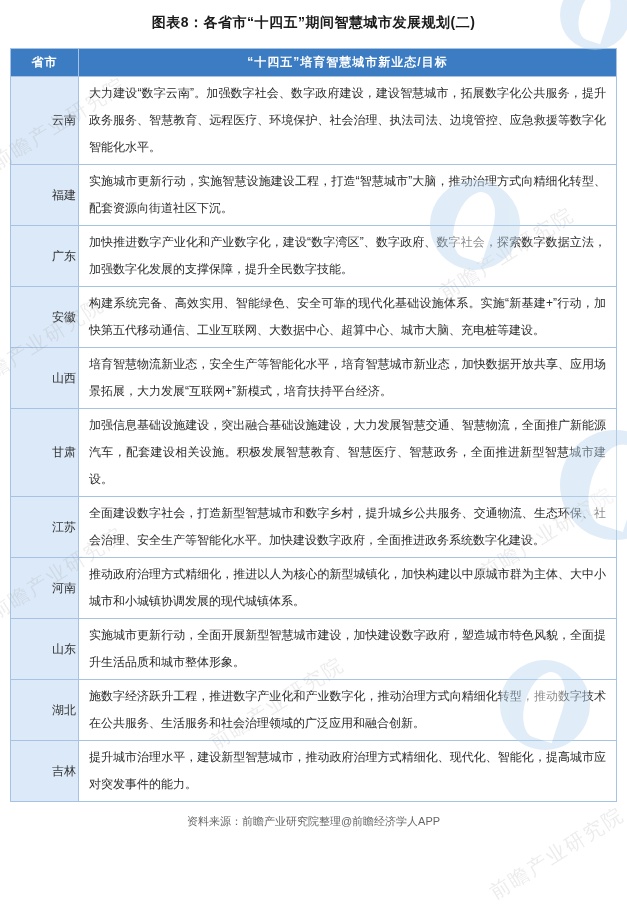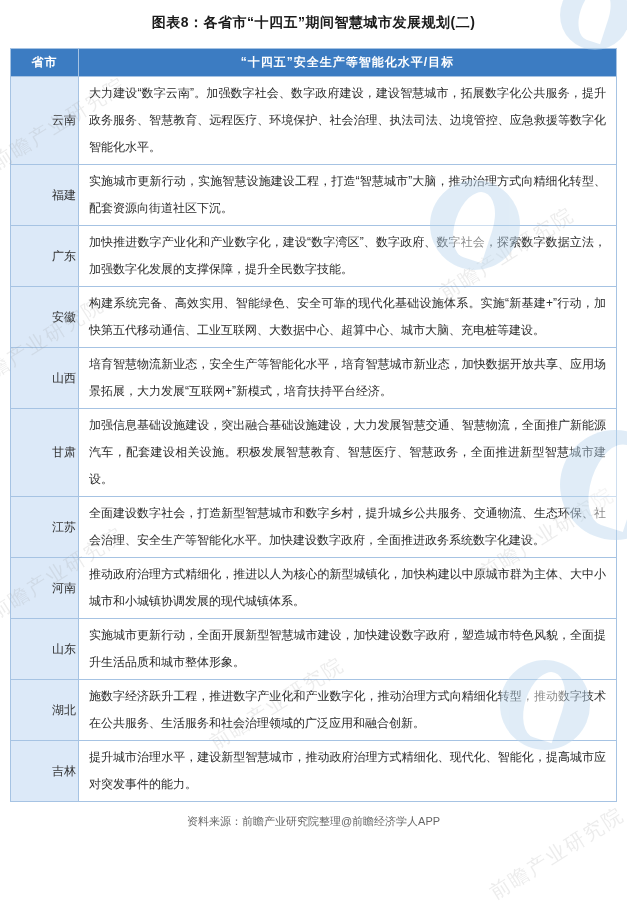--- a/index.html
+++ b/index.html
@@ -127,21 +127,21 @@
     <div class="wm-logo" style="left:500px; top:660px; width:90px; height:90px;"></div>
     <div class="wm-logo" style="left:560px; top:-20px; width:70px; height:70px;"></div>
   </div>
 
   <h1 class="title">图表8：各省市“十四五”期间智慧城市发展规划(二)</h1>
 
   <table class="plan-table">
     <thead>
       <tr>
         <th class="col-prov">省市</th>
-        <th class="col-plan">“十四五”安全生产等智能化水平/目标</th>
+        <th class="col-plan">“十四五”培育智慧城市新业态/目标</th>
       </tr>
     </thead>
     <tbody id="table-body">
         <tr>
           <td class="prov-cell">云南</td>
           <td class="plan-cell">大力建设“数字云南”。加强数字社会、数字政府建设，建设智慧城市，拓展数字化公共服务，提升政务服务、智慧教育、远程医疗、环境保护、社会治理、执法司法、边境管控、应急救援等数字化智能化水平。</td>
         </tr>
         <tr>
           <td class="prov-cell">福建</td>
           <td class="plan-cell">实施城市更新行动，实施智慧设施建设工程，打造“智慧城市”大脑，推动治理方式向精细化转型、配套资源向街道社区下沉。</td>

